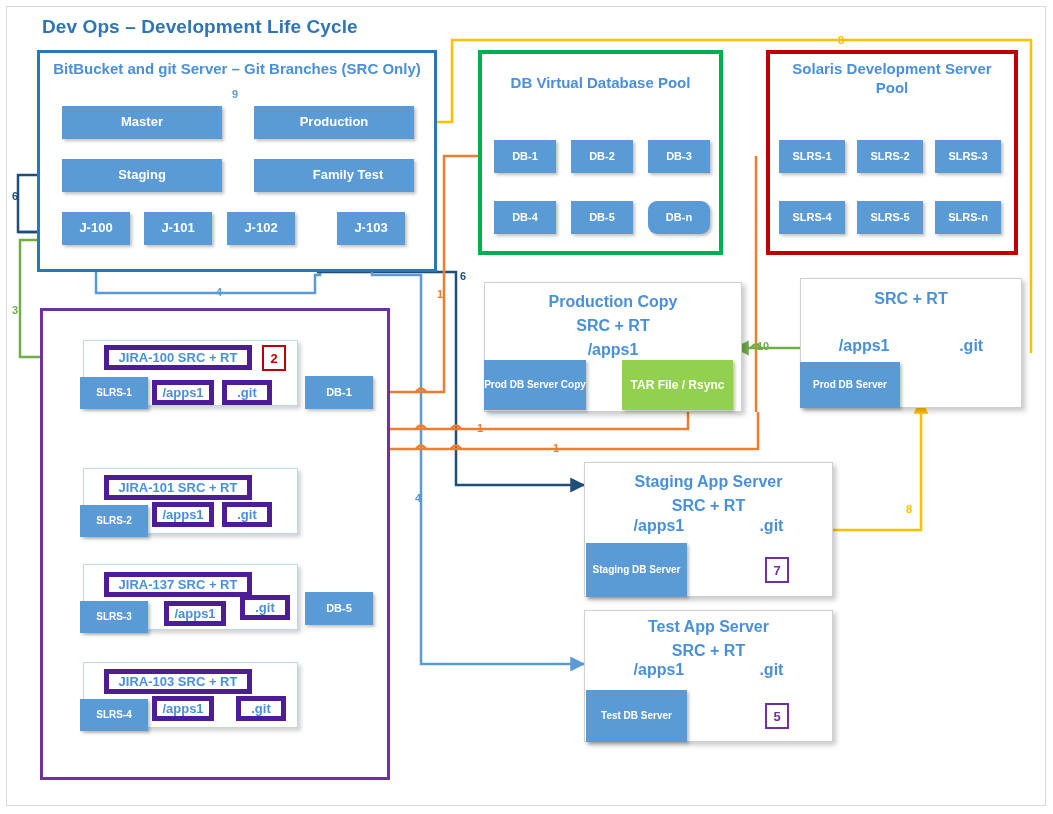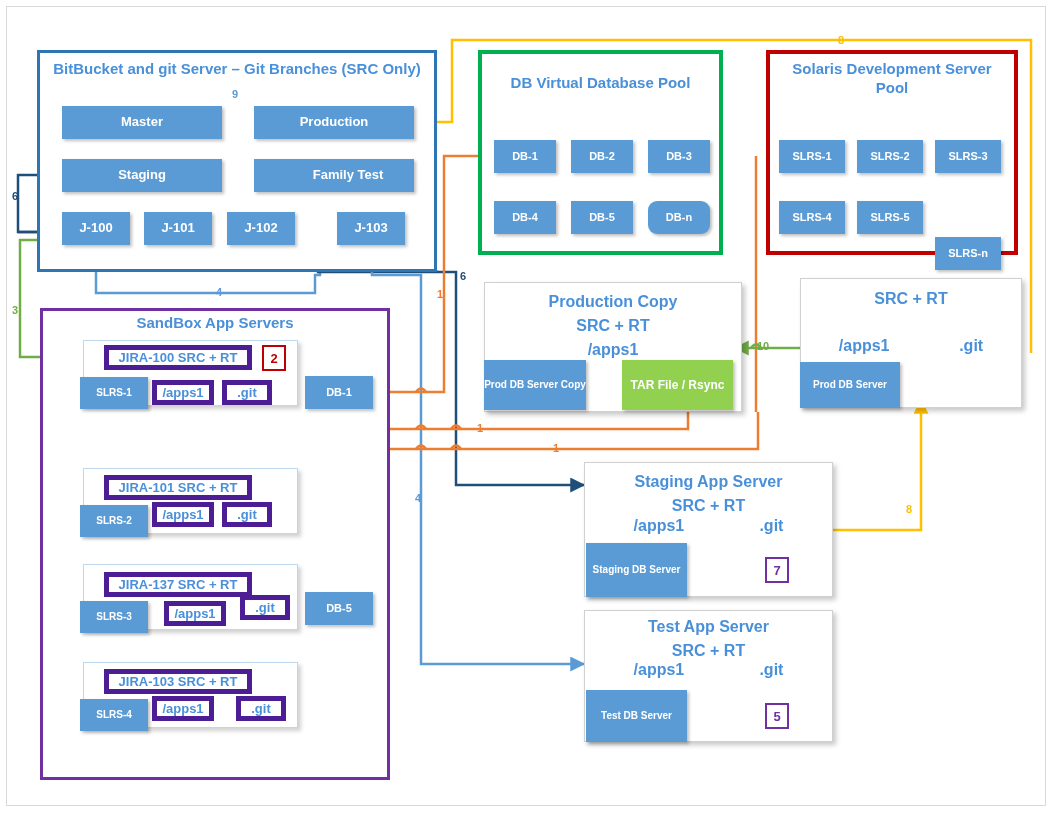--- a/index.html
+++ b/index.html
@@ -116,20 +116,21 @@
     <g>
       <path d="M833,530 L921,530 L921,400" fill="none" stroke="#ffc000" stroke-width="2.5" marker-end="url(#ah-yellow)"></path>
     </g>
 
     <g>
       <path d="M800,348 L735,348" fill="none" stroke="#70ad47" stroke-width="2.5" marker-end="url(#ah-green)"></path>
       <path d="M751,348 q5,-7 10,0" fill="none" stroke="#70ad47" stroke-width="2.5"></path>
     </g>
   </svg>
 
+  <div class="abs title" style="left:42px;top:16px;">Dev Ops – Development Life Cycle</div>
 
   <div class="abs grp grp-blue" style="left:37px;top:50px;width:400px;height:222px;"></div>
   <div class="abs grp-title" style="left:45px;top:60px;width:384px;">BitBucket and git Server – Git Branches (SRC Only)</div>
 
   <div class="abs node" style="left:254px;top:106px;width:160px;height:33px;">Production</div>
   <div class="abs node" style="left:62px;top:106px;width:160px;height:33px;">Master</div>
   <div class="abs node" style="left:62px;top:159px;width:160px;height:33px;">Staging</div>
   <div class="abs node" style="left:254px;top:159px;width:160px;height:33px;padding-left:28px;">Family Test</div>
 
   <div class="abs node" style="left:62px;top:212px;width:68px;height:33px;">J-100</div>
@@ -146,24 +147,23 @@
   <div class="abs node sm" style="left:571px;top:201px;width:62px;height:33px;">DB-5</div>
   <div class="abs node sm" style="left:648px;top:201px;width:62px;height:33px;border-radius:9px;">DB-n</div>
 
   <div class="abs grp grp-red" style="left:766px;top:50px;width:252px;height:205px;"></div>
   <div class="abs grp-title" style="left:780px;top:60px;width:224px;">Solaris Development Server Pool</div>
   <div class="abs node sm" style="left:779px;top:140px;width:66px;height:33px;">SLRS-1</div>
   <div class="abs node sm" style="left:857px;top:140px;width:66px;height:33px;">SLRS-2</div>
   <div class="abs node sm" style="left:935px;top:140px;width:66px;height:33px;">SLRS-3</div>
   <div class="abs node sm" style="left:779px;top:201px;width:66px;height:33px;">SLRS-4</div>
   <div class="abs node sm" style="left:857px;top:201px;width:66px;height:33px;">SLRS-5</div>
-  <div class="abs node sm" style="left:935px;top:201px;width:66px;height:33px;margin-top:36px;">SLRS-n</div>
+  <div class="abs node sm" style="left:935px;top:201px;width:66px;height:33px;">SLRS-n</div>
 
   <div class="abs grp grp-purple" style="left:40px;top:308px;width:350px;height:472px;"></div>
-  <div class="abs grp-title" style="left:48px;top:314px;width:334px;">SandBox App Servers</div>
 
   <div class="abs card" style="left:83px;top:340px;width:215px;height:66px;"></div>
   <div class="abs lbl-white" style="left:104px;top:345px;width:148px;height:25px;">JIRA-100 SRC + RT</div>
   <div class="abs numbox" style="left:262px;top:345px;width:24px;height:26px;">2</div>
   <div class="abs node xs" style="left:80px;top:377px;width:68px;height:32px;">SLRS-1</div>
   <div class="abs lbl-white" style="left:152px;top:380px;width:62px;height:25px;">/apps1</div>
   <div class="abs lbl-white" style="left:222px;top:380px;width:50px;height:25px;">.git</div>
   <div class="abs node sm" style="left:305px;top:376px;width:68px;height:33px;">DB-1</div>
 
   <div class="abs card" style="left:83px;top:468px;width:215px;height:66px;"></div>

